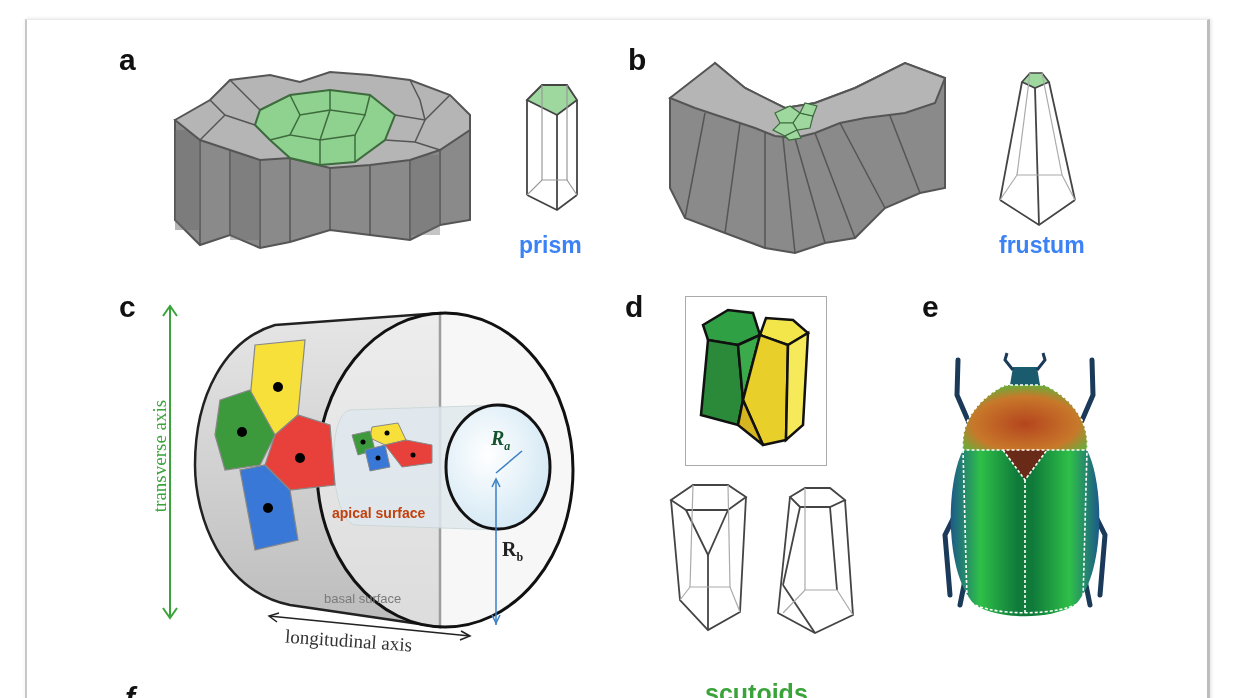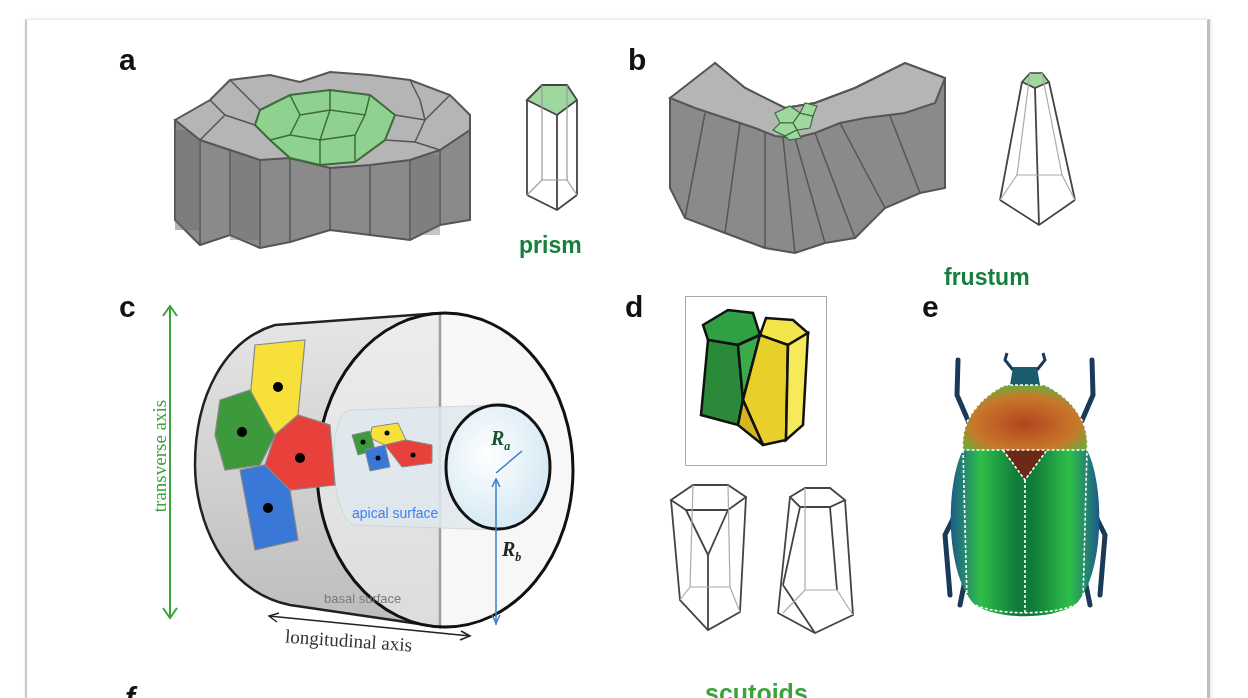--- a/index.html
+++ b/index.html
@@ -1,21 +1,21 @@
 <!DOCTYPE html>
 <html><head>
 <meta charset="utf-8">
 <style>
   html, body { margin:0; padding:0; background:#fff; }
   body { width:1248px; height:698px; overflow:hidden; position:relative; font-family:"Liberation Sans", sans-serif; }
   .frame { position:absolute; left:25px; top:19px; width:1180px; height:700px; background:#fff;
            border-left:2px solid #c8c8c8; border-right:3px solid #bdbdbd; border-top:1px solid #ececec;
            box-shadow: 1px 0 4px rgba(0,0,0,0.12); }
   .plabel { position:absolute; font-family:"Liberation Sans", sans-serif; font-weight:bold; font-size:30px; color:#111; line-height:1; }
-  .caption-gray { position:absolute; font-family:"Liberation Sans", sans-serif; font-weight:bold; font-size:23px; color:#15803d; }
+  .caption-gray { position:absolute; font-family:"Liberation Sans", sans-serif; font-weight:bold; font-size:23px; color:#3b82f6; }
   .caption-green { position:absolute; font-family:"Liberation Sans", sans-serif; font-weight:bold; font-size:25px; color:#3aa33a; }
   svg { position:absolute; overflow:visible; }
   .serif { font-family:"Liberation Serif", serif; }
 </style>
 </head>
 <body>
 
 <div class="frame"></div>
 
 <div class="plabel" style="left:119px;top:45px;">a</div>
@@ -104,21 +104,21 @@
       <line x1="38" y1="18" x2="42" y2="155"></line>
       <line x1="52" y1="12" x2="78" y2="130"></line>
     <polyline points="3,130 42,155 78,130"></polyline>
   </g>
   <g stroke="#aaa" stroke-width="1.2" fill="none">
     <line x1="33" y1="3" x2="20" y2="105"></line>
       <line x1="45" y1="3" x2="65" y2="105"></line>
     <polyline points="3,130 20,105 65,105 78,130"></polyline>
   </g>
 </svg>
-<div class="caption-gray" style="left:944px;top:232px;margin-top:32px;">frustum</div>
+<div class="caption-gray" style="left:999px;top:232px;">frustum</div>
 
 <div class="plabel" style="left:119px;top:292px;">c</div>
 <svg style="left:160px;top:302px;" width="20" height="320" viewBox="0 0 20 320">
   <line x1="10" y1="4" x2="10" y2="316" stroke="#3aa33a" stroke-width="2"></line>
   <polyline points="3,14 10,4 17,14" fill="none" stroke="#3aa33a" stroke-width="2"></polyline>
   <polyline points="3,306 10,316 17,306" fill="none" stroke="#3aa33a" stroke-width="2"></polyline>
 </svg>
 <div class="serif" style="position:absolute;left:80px;top:445px;width:160px;text-align:center;transform:rotate(-90deg);color:#3aa33a;font-size:19px;">transverse axis</div>
 
 <svg style="left:180px;top:305px;" width="400" height="330" viewBox="0 0 400 330">
@@ -168,24 +168,24 @@
     </g>
 
   <line x1="316" y1="168" x2="342" y2="146" stroke="#3b7fc4" stroke-width="1.5"></line>
   <line x1="316" y1="175" x2="316" y2="320" stroke="#3b7fc4" stroke-width="1.5"></line>
   <polyline points="312,182 316,174 320,182" fill="none" stroke="#3b7fc4" stroke-width="1.5"></polyline>
   <polyline points="312,310 316,318 320,310" fill="none" stroke="#3b7fc4" stroke-width="1.5"></polyline>
 </svg>
 <div class="serif" style="position:absolute;left:491px;top:427px;font-size:20px;font-weight:bold;font-style:italic;color:#14532d;">
   <span>R</span><sub style="font-size:12px;">a</sub>
 </div>
-<div class="serif" style="position:absolute;left:502px;top:538px;font-size:20px;font-weight:bold;font-style:italic;color:#222;">
+<div class="serif" style="position:absolute;left:502px;top:538px;font-size:20px;font-weight:bold;color:#222;">
   <span>R</span><sub style="font-size:12px;">b</sub>
 </div>
-<div style="position:absolute;left:352px;top:505px;font-size:14px;color:#3b82f6;font-weight:normal;">apical surface</div>
+<div style="position:absolute;left:332px;top:505px;font-size:14px;color:#c2410c;font-weight:bold;">apical surface</div>
 <div style="position:absolute;left:292px;top:591px;font-size:13px;color:#7a7a7a;margin-left:32px;">basal surface</div>
 <svg style="left:265px;top:612px;" width="210" height="30" viewBox="0 0 210 30">
   <line x1="4" y1="4" x2="205" y2="24" stroke="#222" stroke-width="1.5"></line>
   <polyline points="14,1 4,4 12,10" fill="none" stroke="#222" stroke-width="1.5"></polyline>
   <polyline points="196,19 205,24 195,28" fill="none" stroke="#222" stroke-width="1.5"></polyline>
 </svg>
 <div class="serif" style="position:absolute;left:285px;top:630px;font-size:19px;color:#333;transform:rotate(4deg);">longitudinal axis</div>
 
 <div class="plabel" style="left:625px;top:292px;">d</div>
 <div style="position:absolute;left:685px;top:296px;width:140px;height:168px;border:1.5px solid #aaa;background:#fff;"></div>

